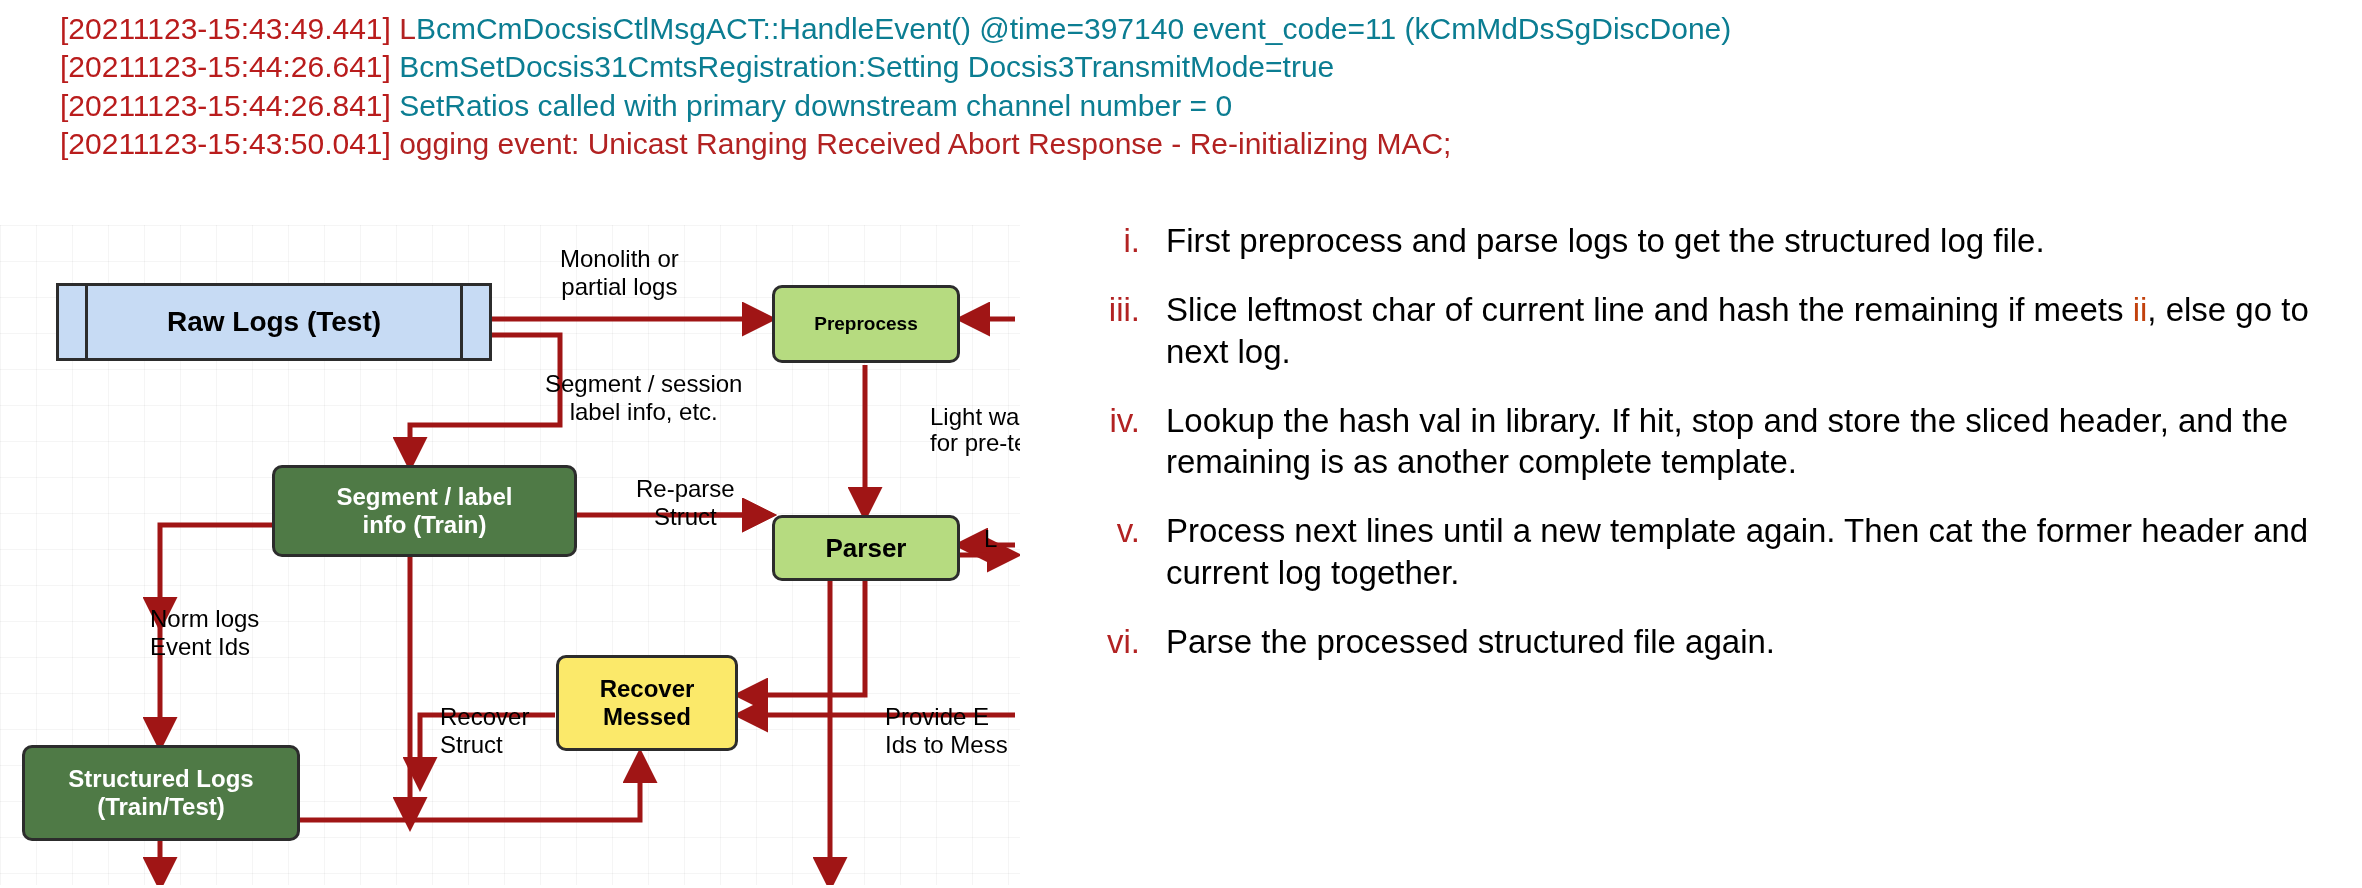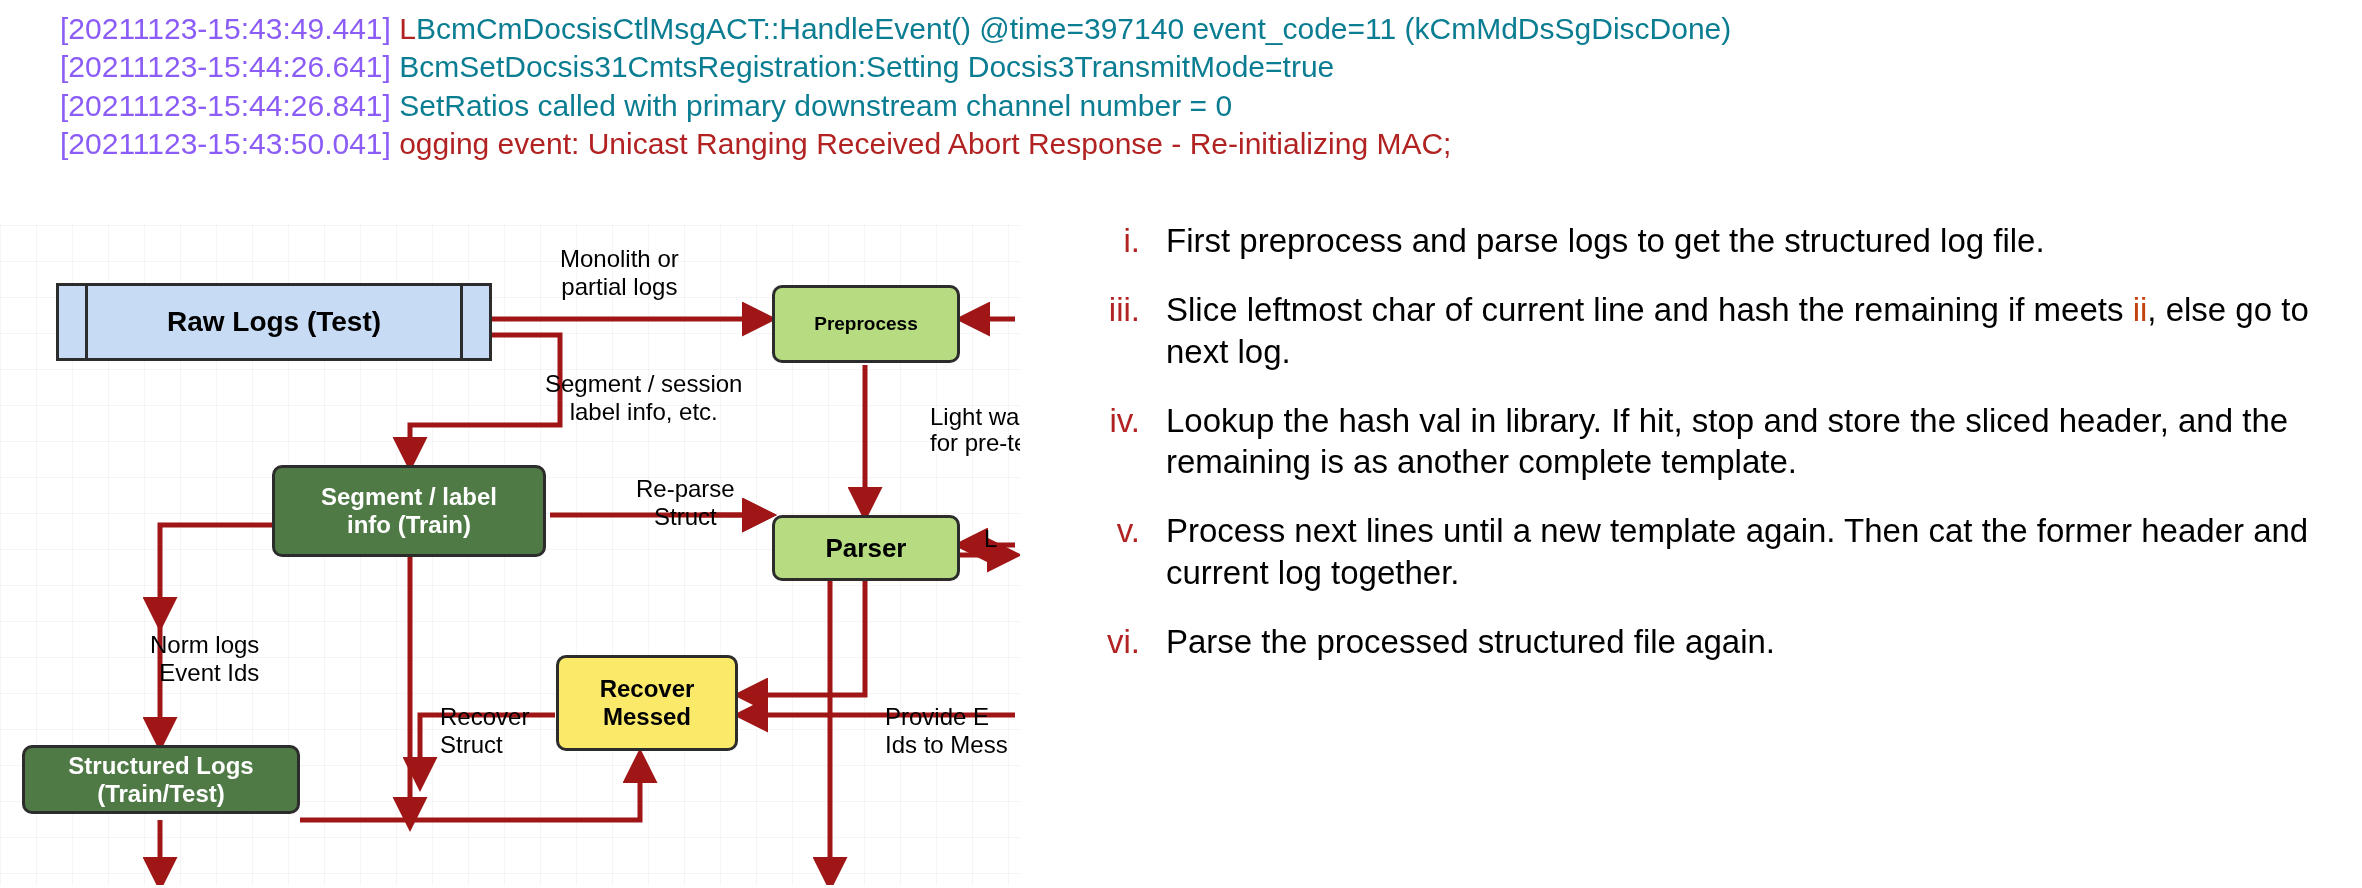--- a/index.html
+++ b/index.html
@@ -13,21 +13,21 @@
     overflow: hidden;
   }
   .top-logs {
     position: absolute;
     left: 60px;
     top: 10px;
     font-size: 30px;
     line-height: 1.28;
   }
   .log-line { white-space: nowrap; }
-  .ts { color: #8b5cf6; }
+  .ts { color: #b91c1c; }
   .teal { color: #0b7d92; }
   .red { color: #b22222; }
 
   
   .diagram {
     position: absolute;
     left: 0;
     top: 225px;
     width: 1020px;
     height: 660px;
@@ -183,36 +183,36 @@
     <div class="raw-logs-label">Raw Logs (Test)</div>
   </div>
 
   <div class="box green-light" style="left:772px; top:60px; width:188px; height:78px; font-size:19px;">Preprocess</div>
 
   <div class="box green-light" style="left:772px; top:290px; width:188px; height:66px; font-size:26px;">Parser</div>
 
   <div class="box yellow" style="left:556px; top:430px; width:182px; height:96px; font-size:24px; white-space:pre-line;">Recover
 Messed</div>
 
-  <div class="box green-dark" style="left:272px; top:240px; width:274px; height:92px; font-size:24px; white-space:pre-line;">Segment / label
+  <div class="box green-dark" style="left:272px; top:240px; width:305px; height:92px; font-size:24px; white-space:pre-line;">Segment / label
 info (Train)</div>
 
-  <div class="box green-dark" style="left:22px; top:520px; width:278px; height:69px; font-size:24px; white-space:pre-line;">Structured Logs
+  <div class="box green-dark" style="left:22px; top:520px; width:278px; height:96px; font-size:24px; white-space:pre-line;">Structured Logs
 (Train/Test)</div>
 
   <div class="dlabel" style="left: 560px; top: 20px; white-space: pre-line;">Monolith or
 partial logs</div>
   <div class="dlabel" style="left: 545px; top: 145px; white-space: pre-line;">Segment / session
 label info, etc.</div>
   <div class="dlabel" style="left:930px; top:178px; text-align:left;">Light wa</div>
   <div class="dlabel" style="left:930px; top:204px; text-align:left;">for pre-te</div>
   <div class="dlabel" style="left: 636px; top: 250px; white-space: pre-line;">Re-parse
 Struct</div>
   <div class="dlabel" style="left:984px; top:300px;">L</div>
-  <div class="dlabel" style="left: 150px; top: 406px; text-align: right; white-space: pre-line;">Norm logs
+  <div class="dlabel" style="left: 150px; top: 380px; text-align: left; white-space: pre-line;">Norm logs
 Event Ids</div>
   <div class="dlabel" style="left: 440px; top: 478px; text-align: left; white-space: pre-line;">Recover
 Struct</div>
   <div class="dlabel" style="left: 885px; top: 478px; text-align: left; white-space: pre-line;">Provide E
 Ids to Mess</div>
 </div>
 
 <div class="steps">
   <div class="step">
     <div class="num">i.</div>

